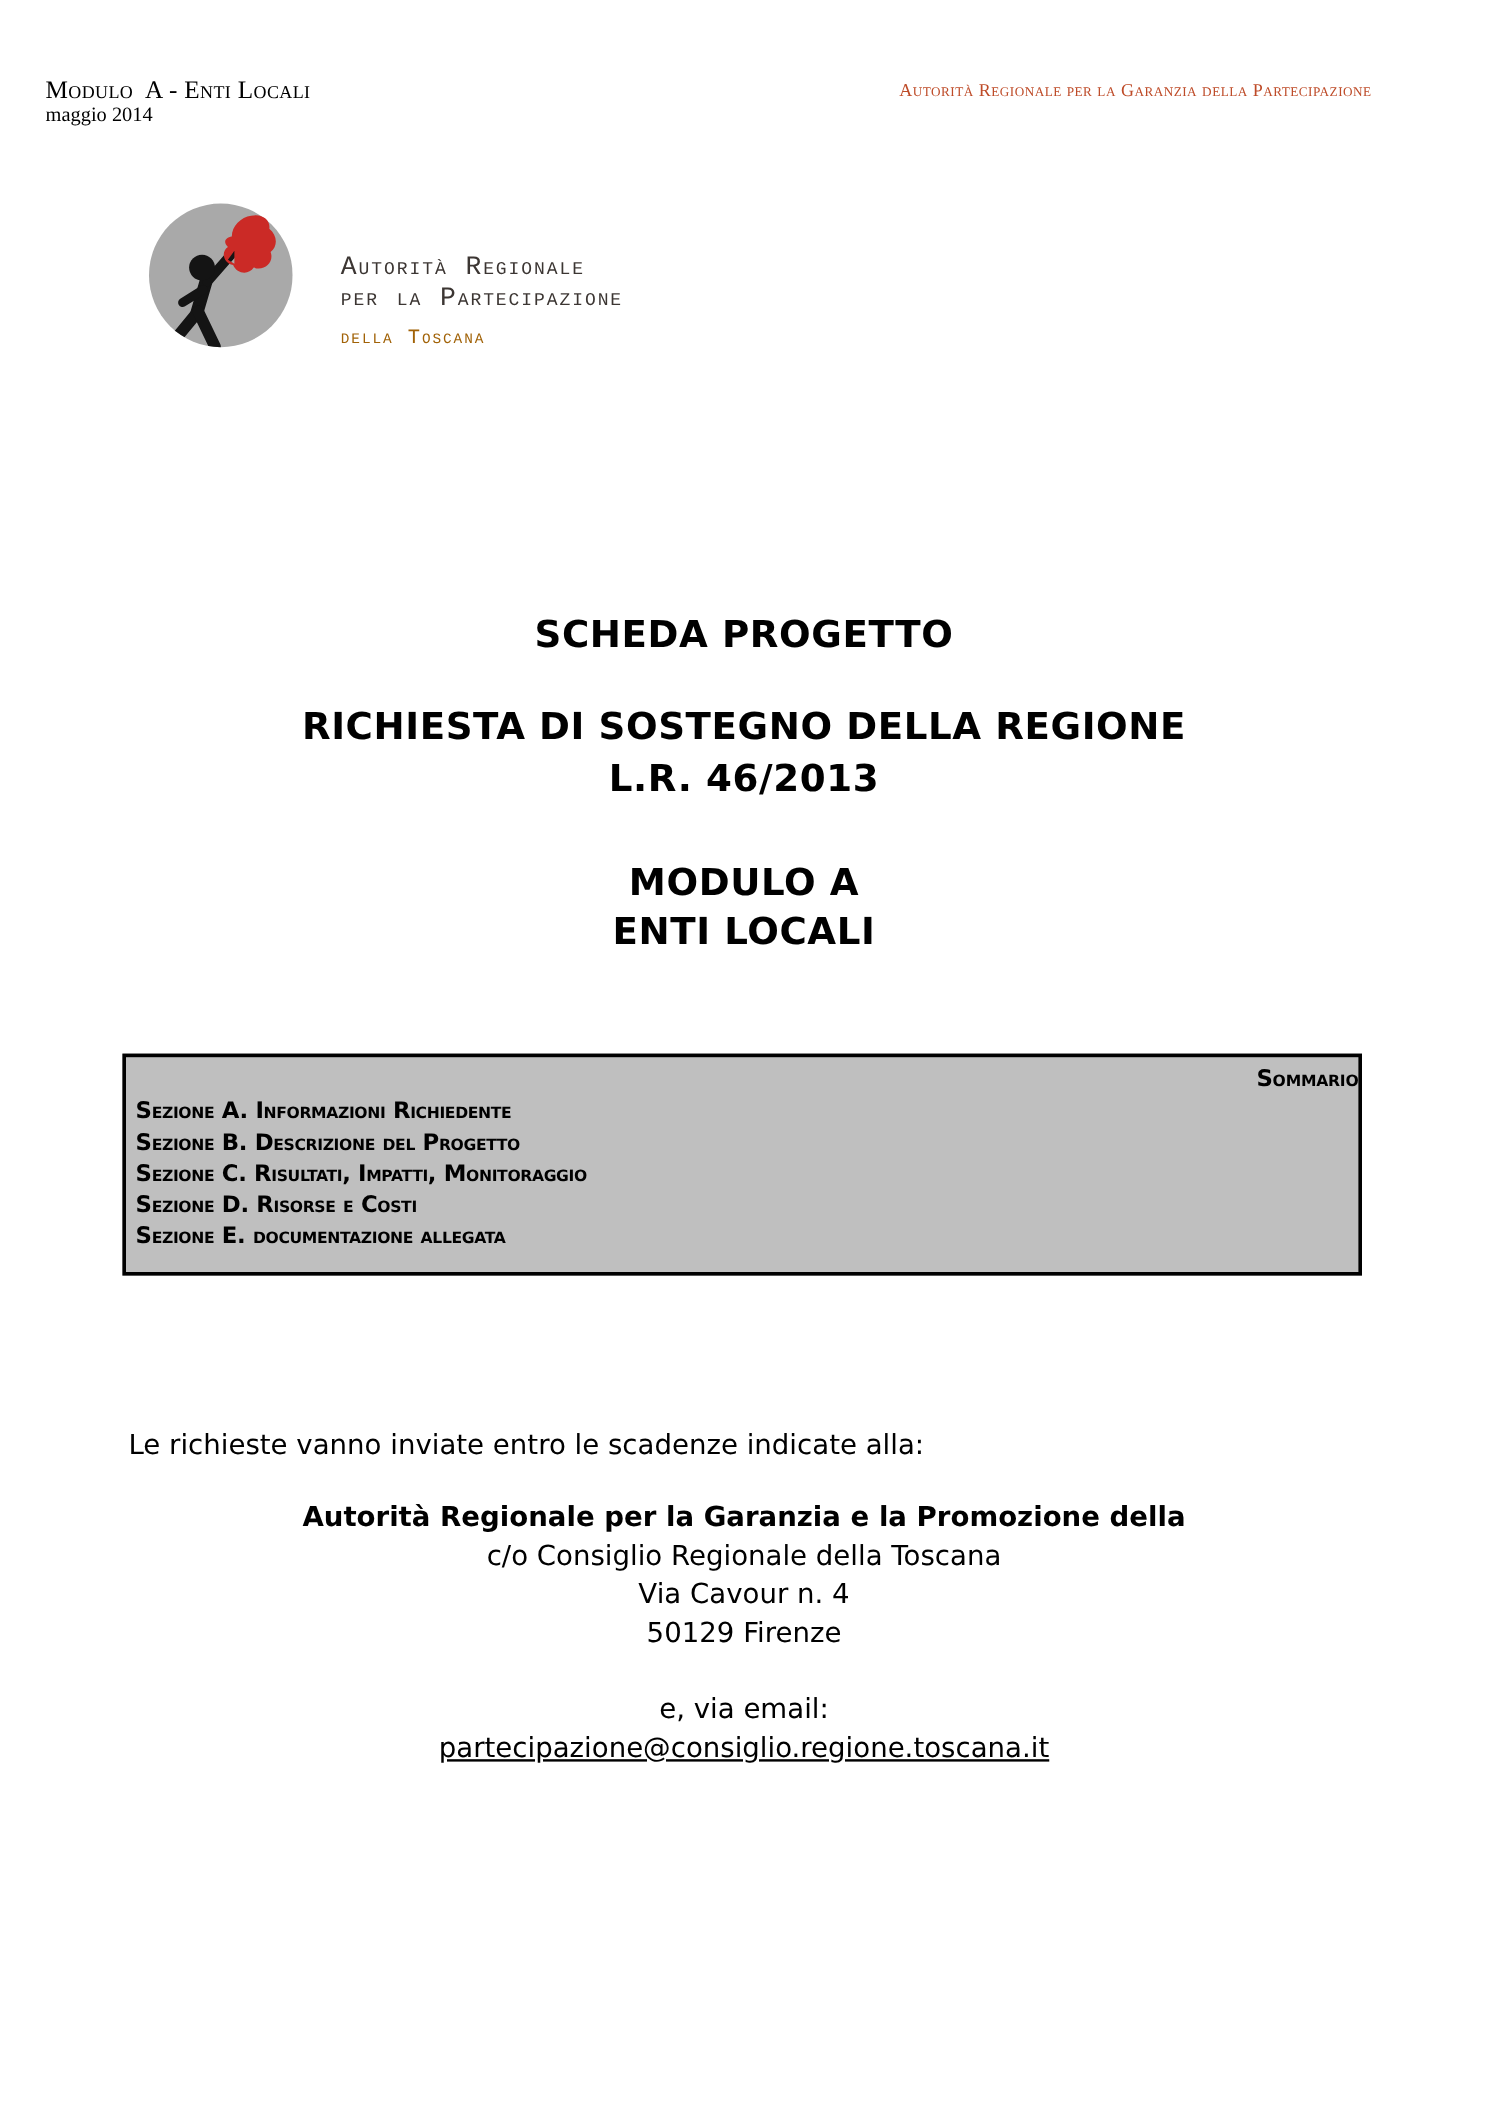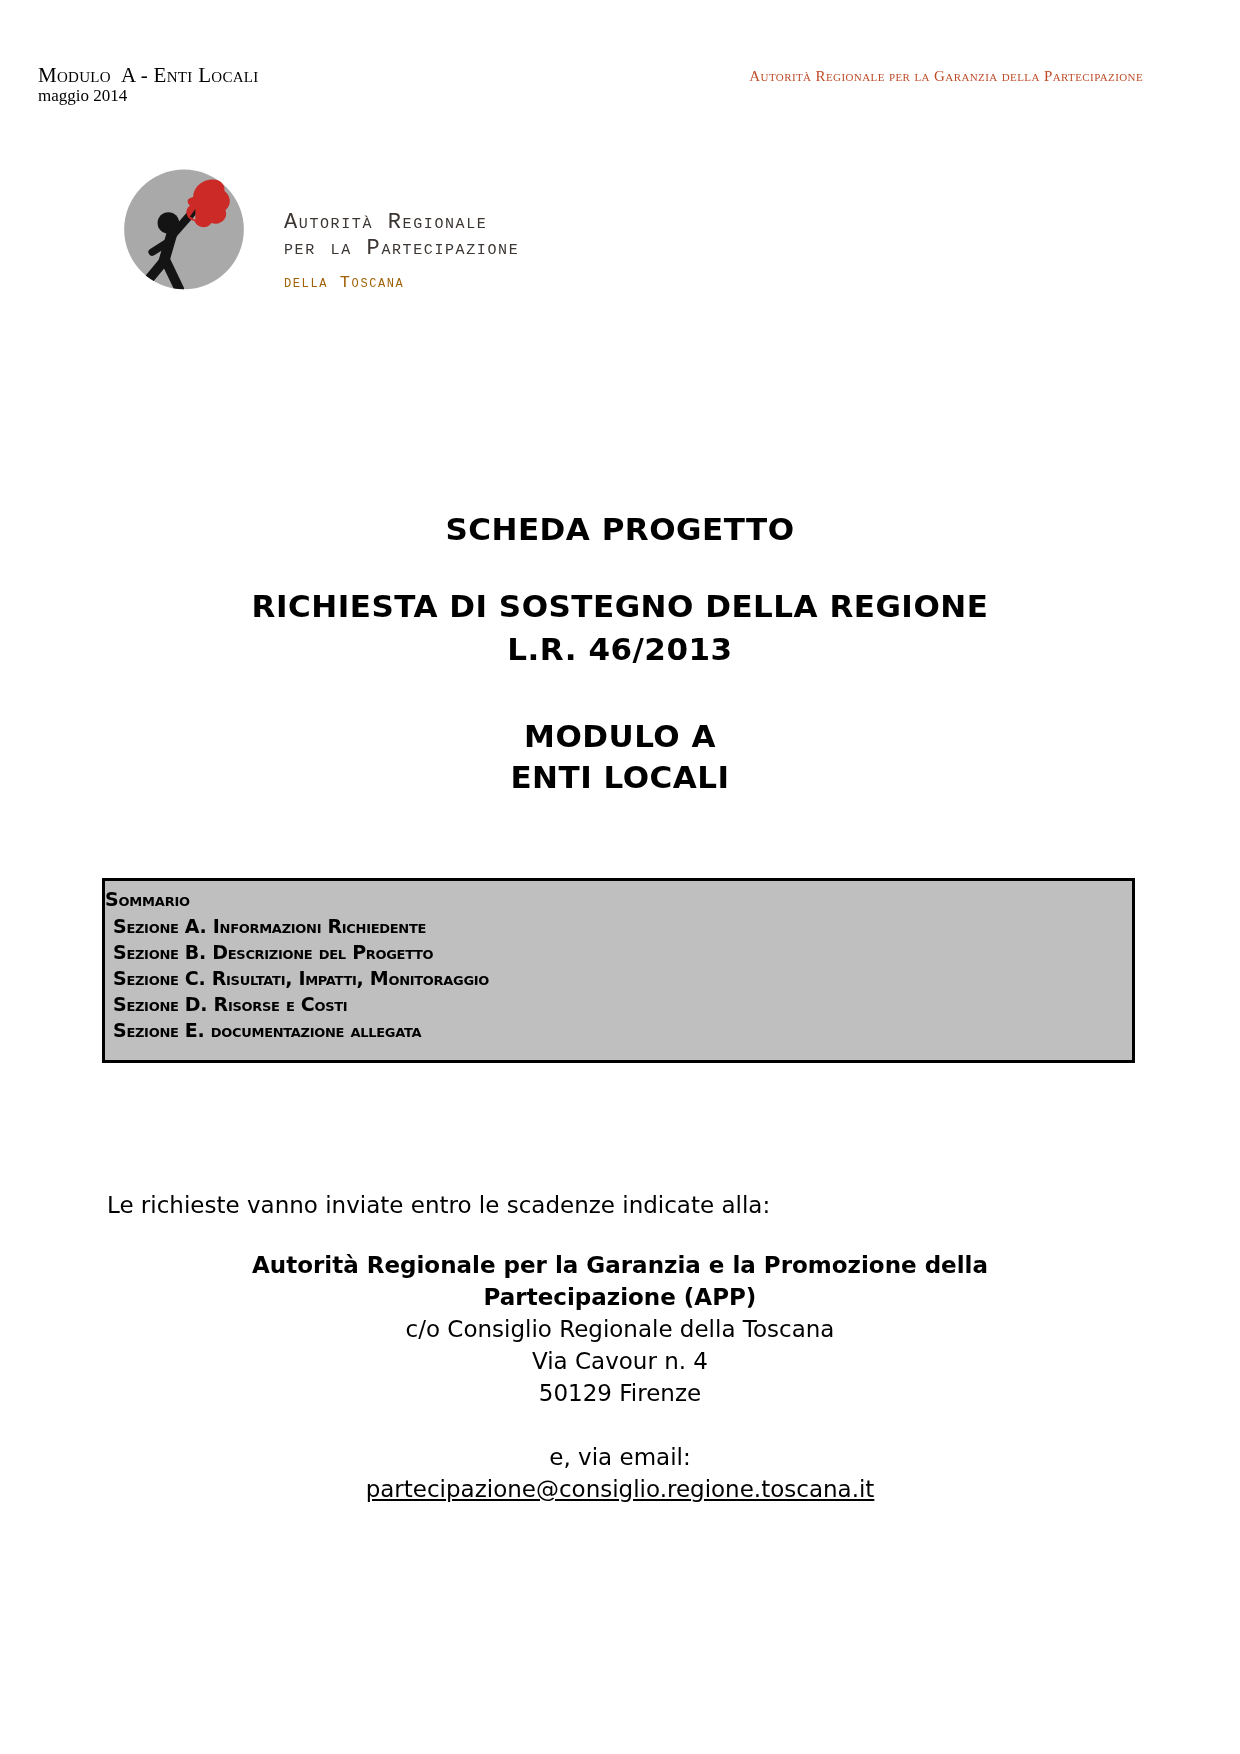--- a/index.html
+++ b/index.html
@@ -60,21 +60,21 @@
   .title-group-2 { top: 585px; line-height: 43px; }
   .title-group-3 { top: 716px; line-height: 41px; }
 
   
   .sommario {
     position: absolute; left: 102px; top: 878px;
     width: 1033px; height: 185px; box-sizing: border-box;
     background: #BFBFBF; border: 3px solid #000000;
   }
   .sommario-header {
-    margin-top: 6px; text-align: left;
+    margin-top: 6px; text-align: right;
     font-weight: bold; font-variant: small-caps;
     font-size: 19px; line-height: 24px; letter-spacing: -0.2px;
   }
   .sommario-items { margin: 2px 0 0 8px; }
   .sommario-item {
     font-weight: bold; font-variant: small-caps;
     font-size: 19px; line-height: 26px; letter-spacing: -0.3px;
   }
 
   
@@ -150,21 +150,20 @@
       <div class="sommario-item">Sezione C. Risultati, Impatti, Monitoraggio</div>
       <div class="sommario-item">Sezione D. Risorse e Costi</div>
       <div class="sommario-item">Sezione E. documentazione allegata</div>
     </div>
   </div>
 
   <div class="submission-intro">Le richieste vanno inviate entro le scadenze indicate alla:</div>
 
   <div class="submission-block">
     <div class="bold">Autorità Regionale per la Garanzia e la Promozione della</div>
-    <div class="bold">Partecipazione (APP)</div>
     <div>c/o Consiglio Regionale della Toscana</div>
     <div>Via Cavour n. 4</div>
     <div>50129 Firenze</div>
     <div class="email-label">e, via email:</div>
     <div><a class="email-link">partecipazione@consiglio.regione.toscana.it</a></div>
   </div>
 
   <div class="page-number">1</div>
 
 </div>

